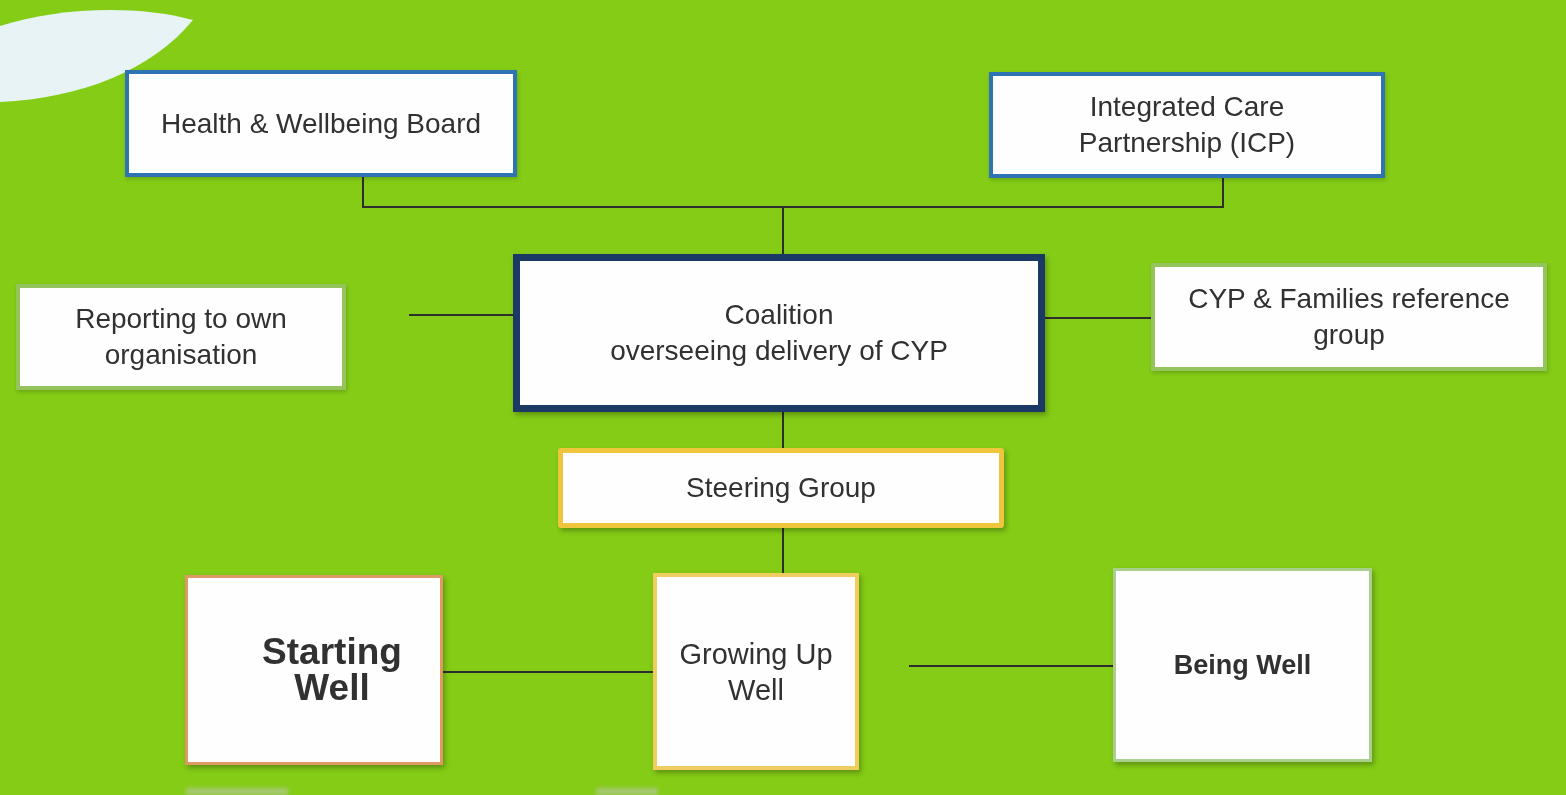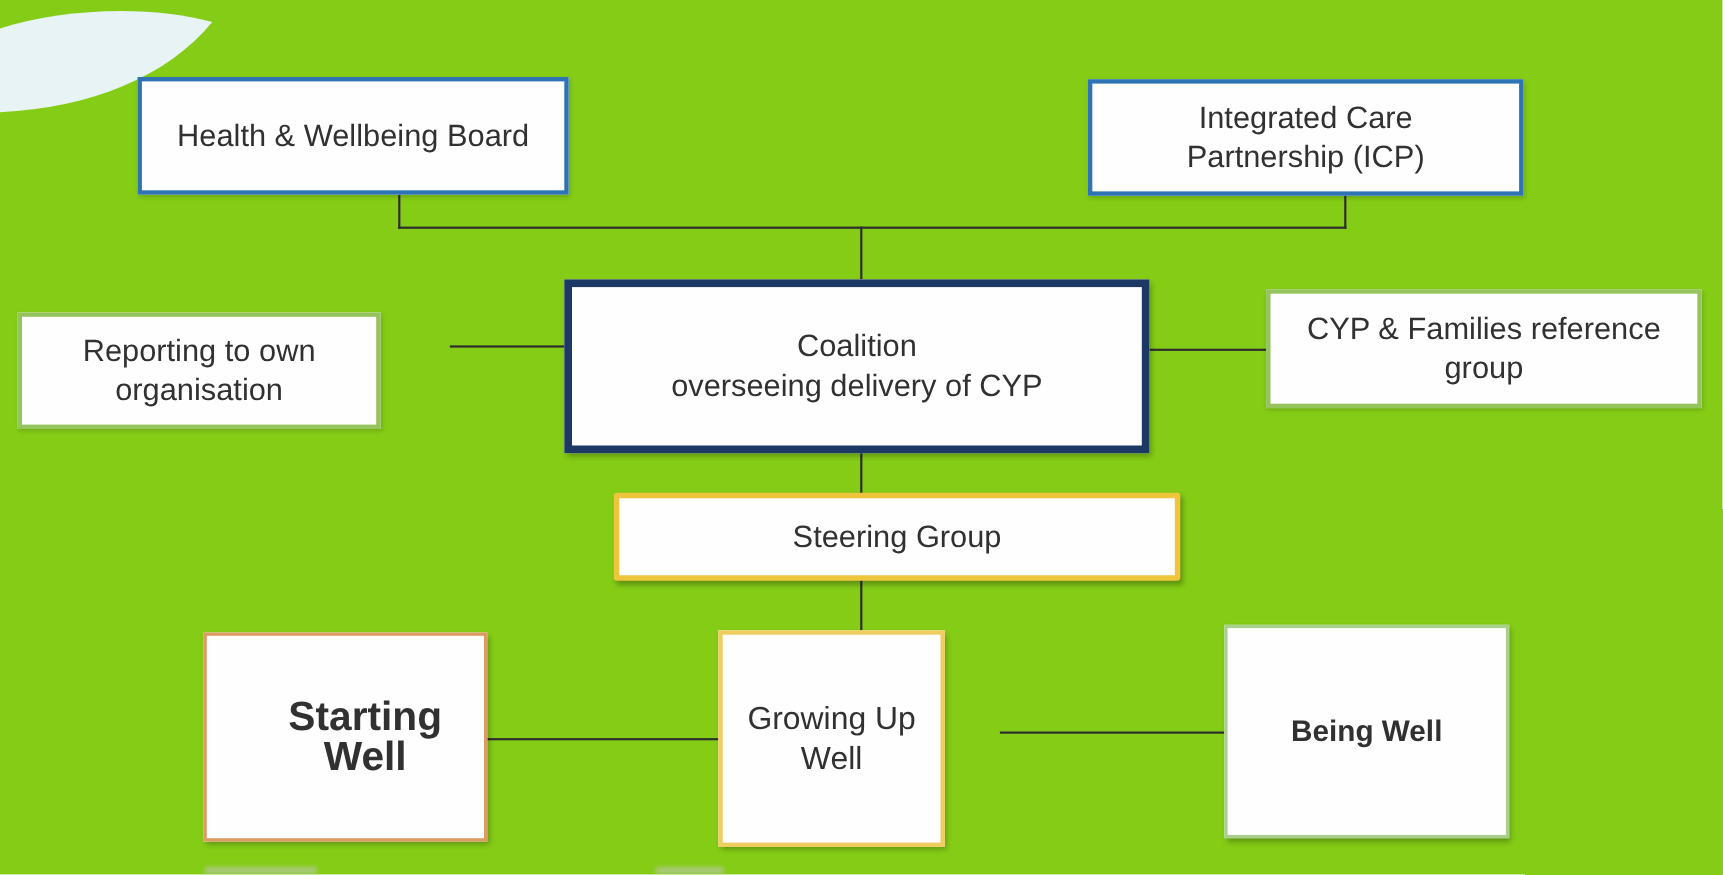--- a/index.html
+++ b/index.html
@@ -27,21 +27,21 @@
   }
   .node .lbl{display:block;}
   .shadow-soft{box-shadow:2px 3px 5px rgba(0,0,0,0.28);}
   .shadow-light{box-shadow:1px 2px 4px rgba(0,0,0,0.18);}
 
   .n-hwb      {left:125px; top:70px;  width:392px; height:107px; border-width:4px;}
   .n-icp      {left:989px; top:72px;  width:396px; height:106px; border-width:4px;}
   .n-reporting{left:16px;  top:265px; width:330px; height:106px; border-width:4px;margin-top:19px;}
   .n-coalition{left:513px; top:254px; width:532px; height:158px; border-width:7px;}
   .n-cyp      {left:1151px;top:263px; width:396px; height:108px; border-width:4px;}
-  .n-steering {left:558px; top:448px; width:515px; height:80px;  border-width:5px; border-radius:3px;}
+  .n-steering {left:558px; top:448px; width:446px; height:80px;  border-width:5px; border-radius:3px;}
   .n-starting {left:185px; top:575px; width:258px; height:190px; border-width:3px; font-weight:bold; font-size:37px;padding-left:36px;}
   .n-growing  {left:653px; top:573px; width:206px; height:197px; border-width:4px; font-weight:normal; font-size:29px;}
   .n-being    {left:1113px;top:568px; width:259px; height:194px; border-width:3px; font-weight:bold; font-size:27px;}
 
   
   .line{position:absolute;background:#2e2e2e;}
   .hline{height:2px;}
   .vline{width:2px;}
   .c-hwb-stub      {left:362px; top:176px; height:32px;}
   .c-icp-stub      {left:1222px;top:177px; height:31px;}

